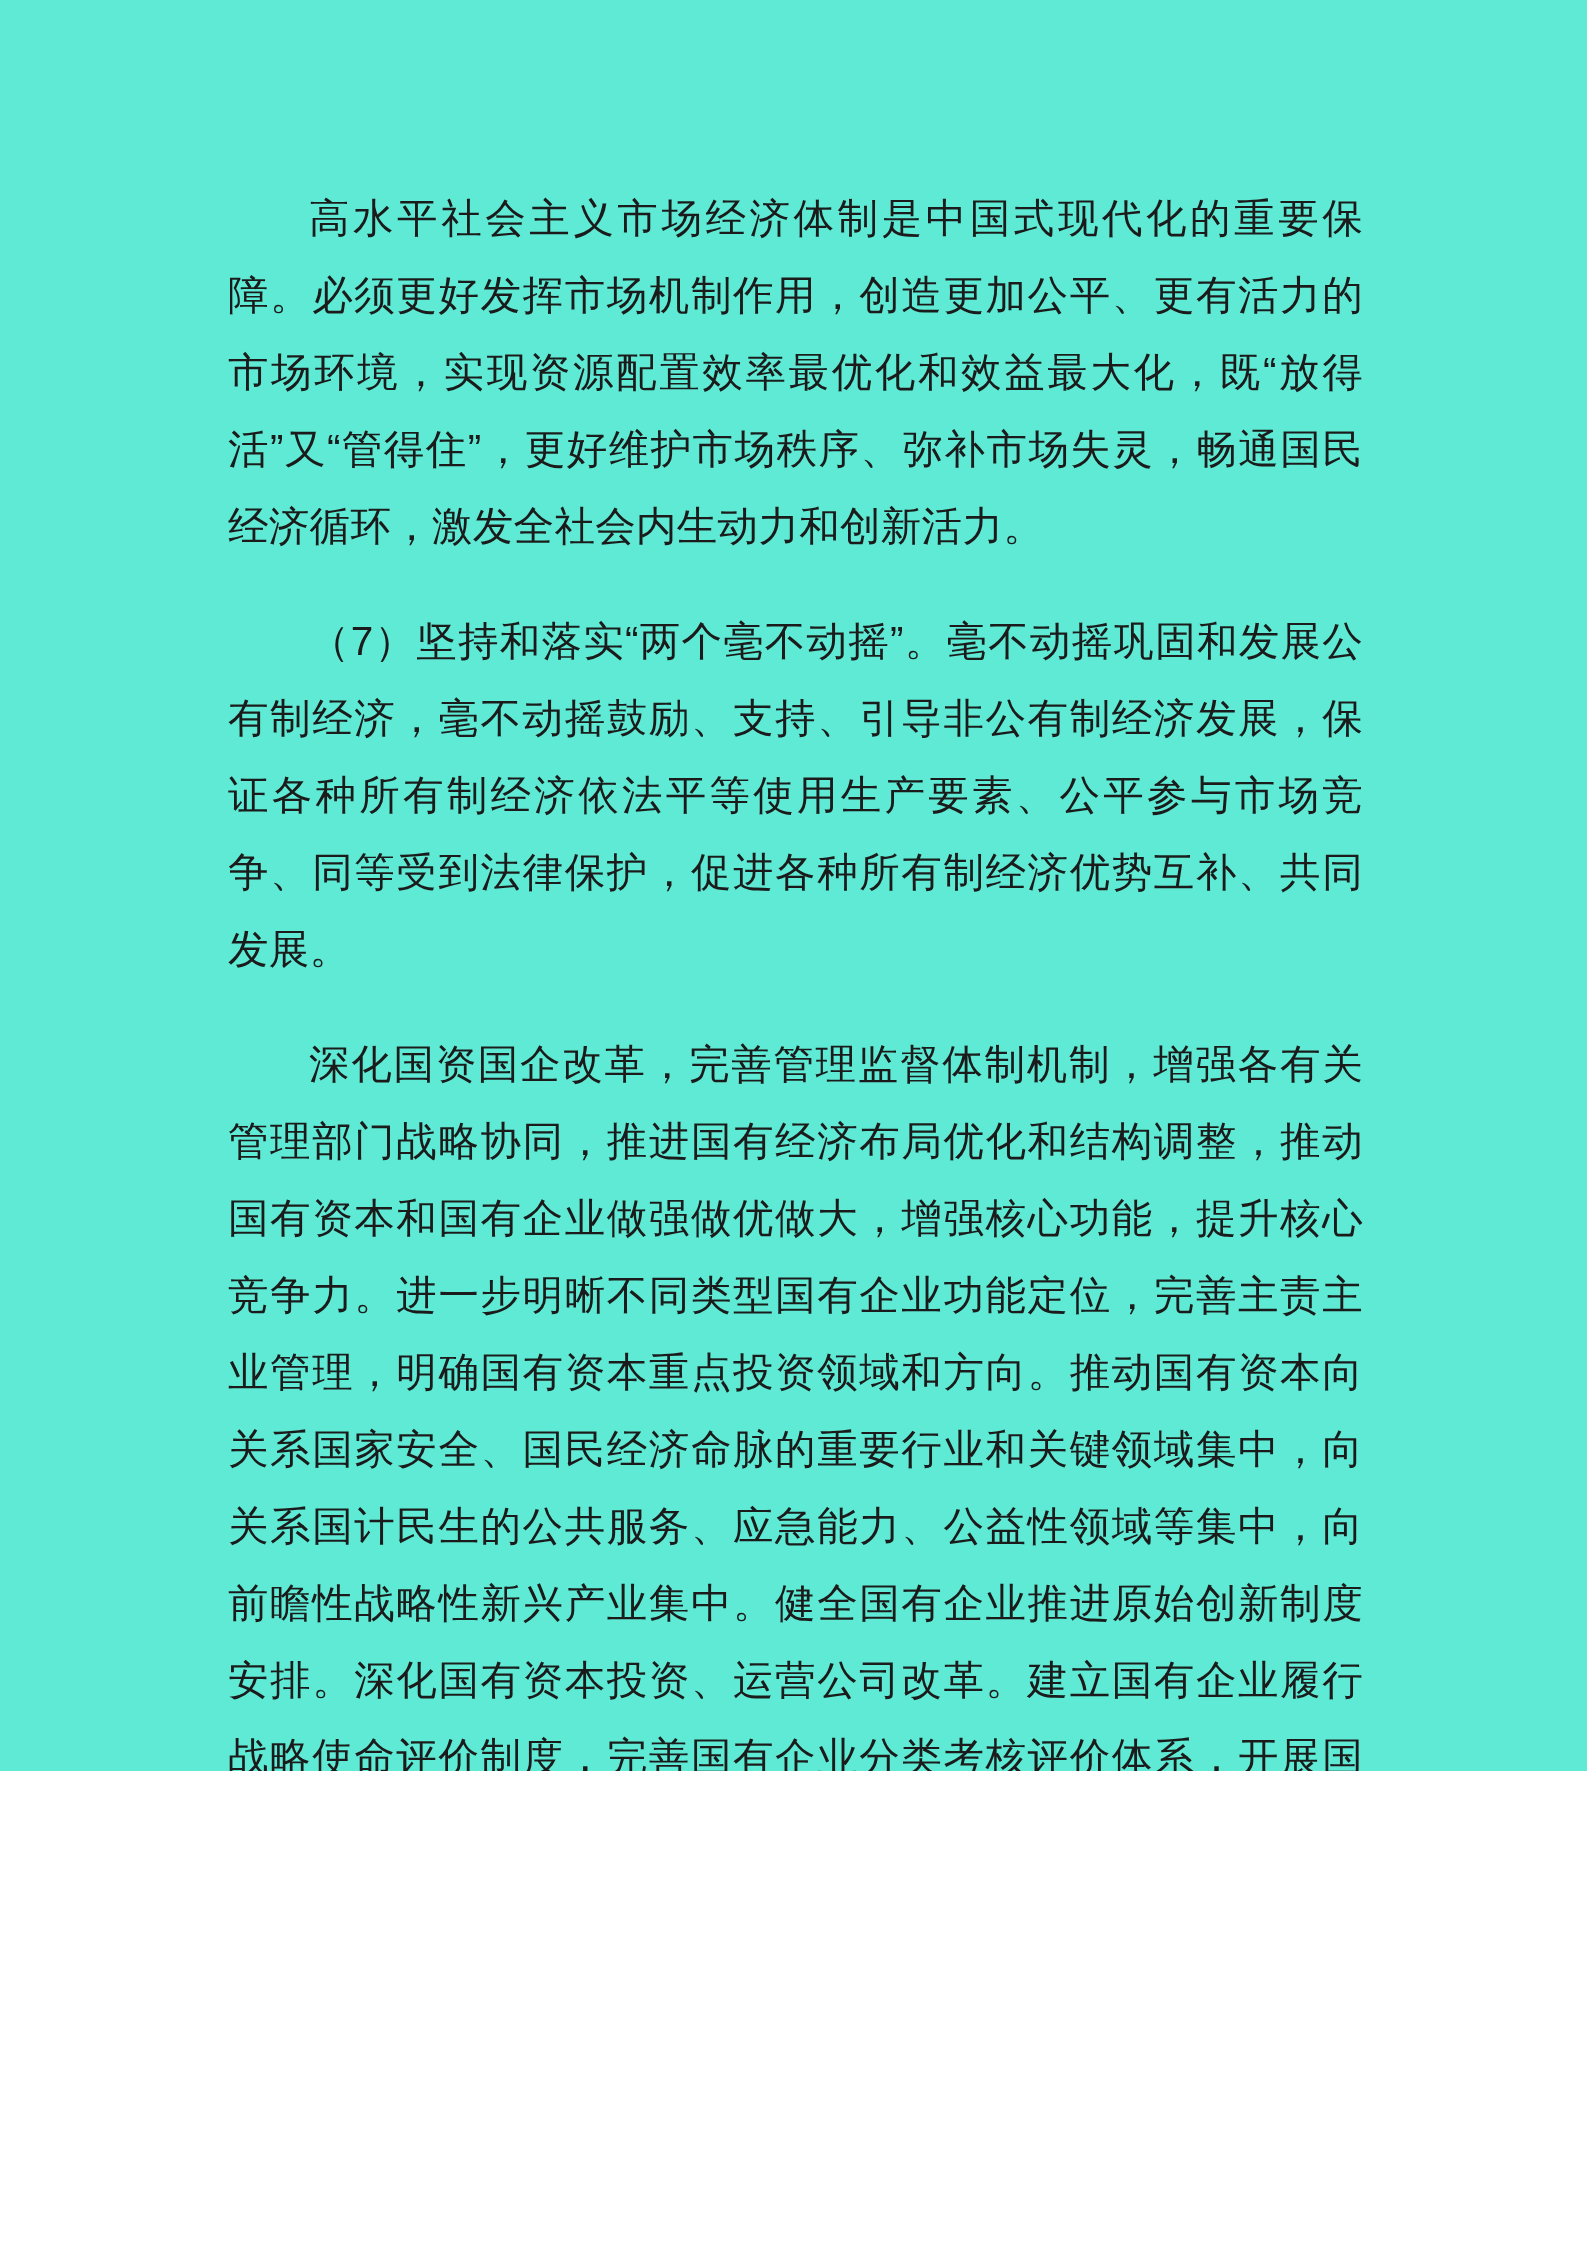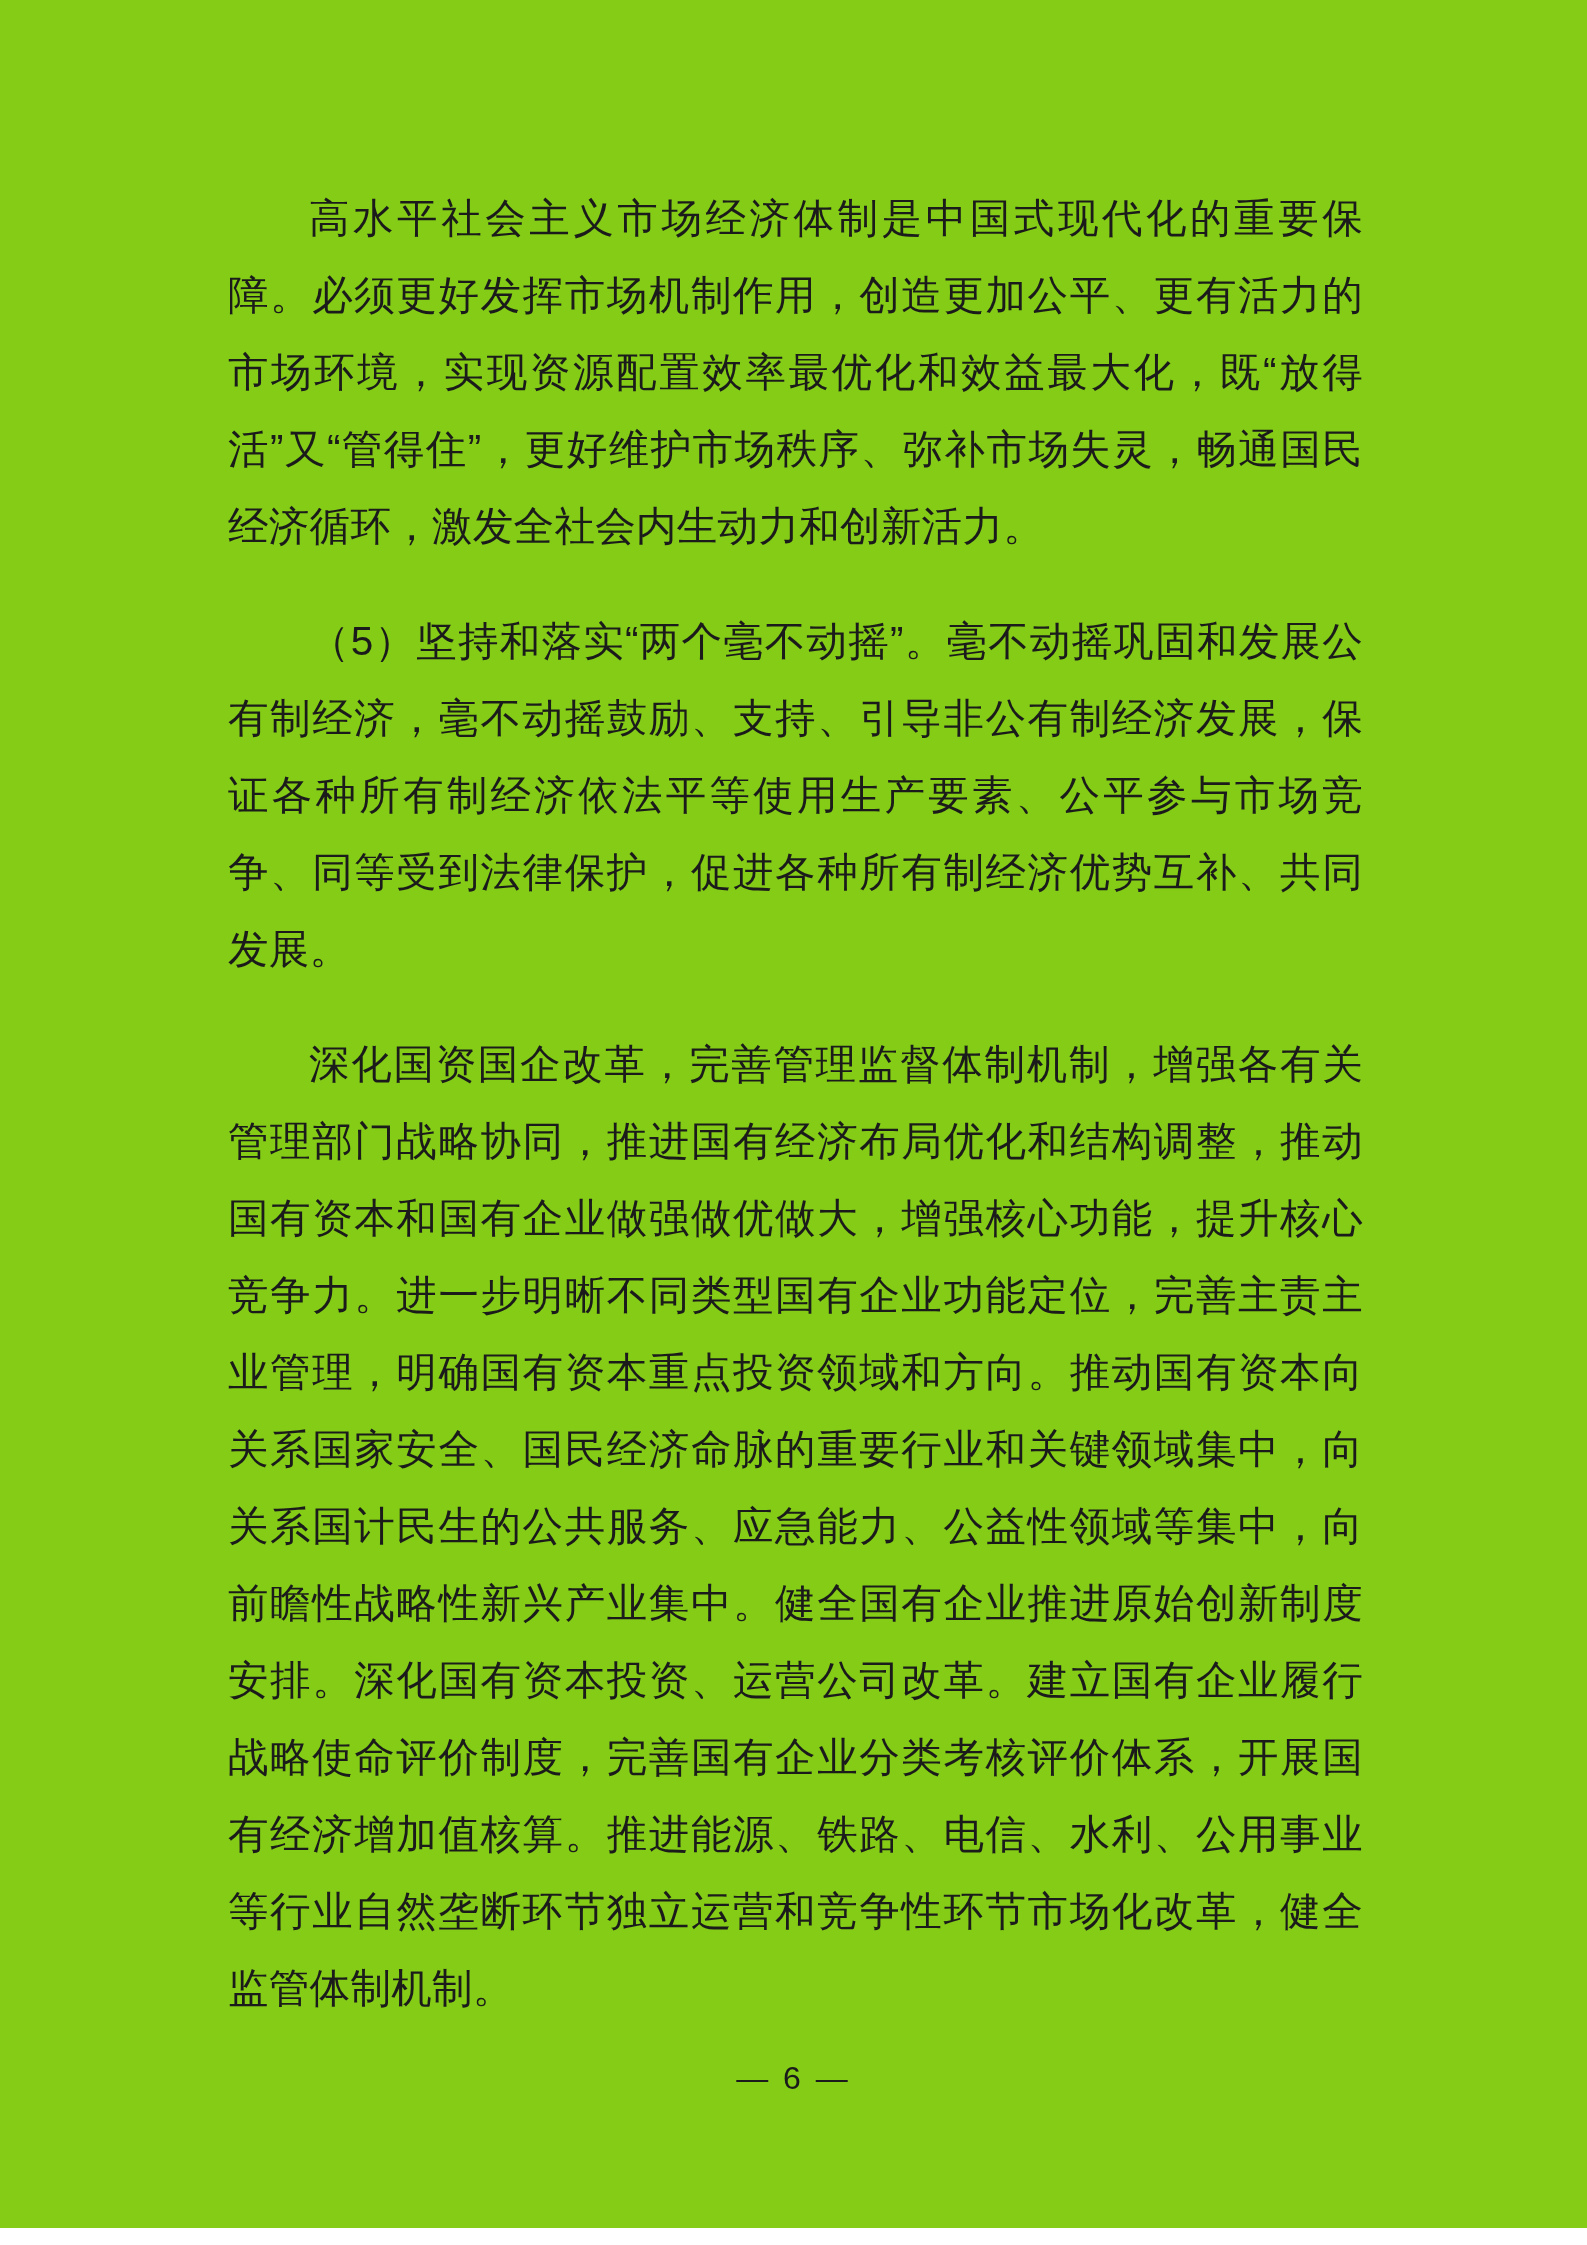--- a/index.html
+++ b/index.html
@@ -3,22 +3,22 @@
 <meta charset="utf-8">
 <style>
   html, body {
     margin: 0;
     padding: 0;
     background: #ffffff;
   }
   .page {
     position: relative;
     width: 1587px;
-    height: 2228px;
-    background: #84cc16;
+    height: 1771px;
+    background: #5eead4;
     box-sizing: border-box;
     overflow: hidden;
     padding-left: 8px;
   }
   .content {
     position: absolute;
     left: 228px;
     top: 180px;
     width: 1135px;
   }
@@ -48,17 +48,17 @@
     color: #1b1b1b;
     letter-spacing: 3px;
   }
 </style>
 </head>
 <body>
 
 <div class="page">
   <div class="content">
     <p class="para">高水平社会主义市场经济体制是中国式现代化的重要保障。必须更好发挥市场机制作用，创造更加公平、更有活力的市场环境，实现资源配置效率最优化和效益最大化，既“放得活”又“管得住”，更好维护市场秩序、弥补市场失灵，畅通国民经济循环，激发全社会内生动力和创新活力。</p>
-    <p class="para">（5）坚持和落实“两个毫不动摇”。毫不动摇巩固和发展公有制经济，毫不动摇鼓励、支持、引导非公有制经济发展，保证各种所有制经济依法平等使用生产要素、公平参与市场竞争、同等受到法律保护，促进各种所有制经济优势互补、共同发展。</p>
+    <p class="para">（7）坚持和落实“两个毫不动摇”。毫不动摇巩固和发展公有制经济，毫不动摇鼓励、支持、引导非公有制经济发展，保证各种所有制经济依法平等使用生产要素、公平参与市场竞争、同等受到法律保护，促进各种所有制经济优势互补、共同发展。</p>
     <p class="para">深化国资国企改革，完善管理监督体制机制，增强各有关管理部门战略协同，推进国有经济布局优化和结构调整，推动国有资本和国有企业做强做优做大，增强核心功能，提升核心竞争力。进一步明晰不同类型国有企业功能定位，完善主责主业管理，明确国有资本重点投资领域和方向。推动国有资本向关系国家安全、国民经济命脉的重要行业和关键领域集中，向关系国计民生的公共服务、应急能力、公益性领域等集中，向前瞻性战略性新兴产业集中。健全国有企业推进原始创新制度安排。深化国有资本投资、运营公司改革。建立国有企业履行战略使命评价制度，完善国有企业分类考核评价体系，开展国有经济增加值核算。推进能源、铁路、电信、水利、公用事业等行业自然垄断环节独立运营和竞争性环节市场化改革，健全监管体制机制。</p>
   </div>
   <div class="page-number">— 6 —</div>
 </div>
 
 </body></html>

